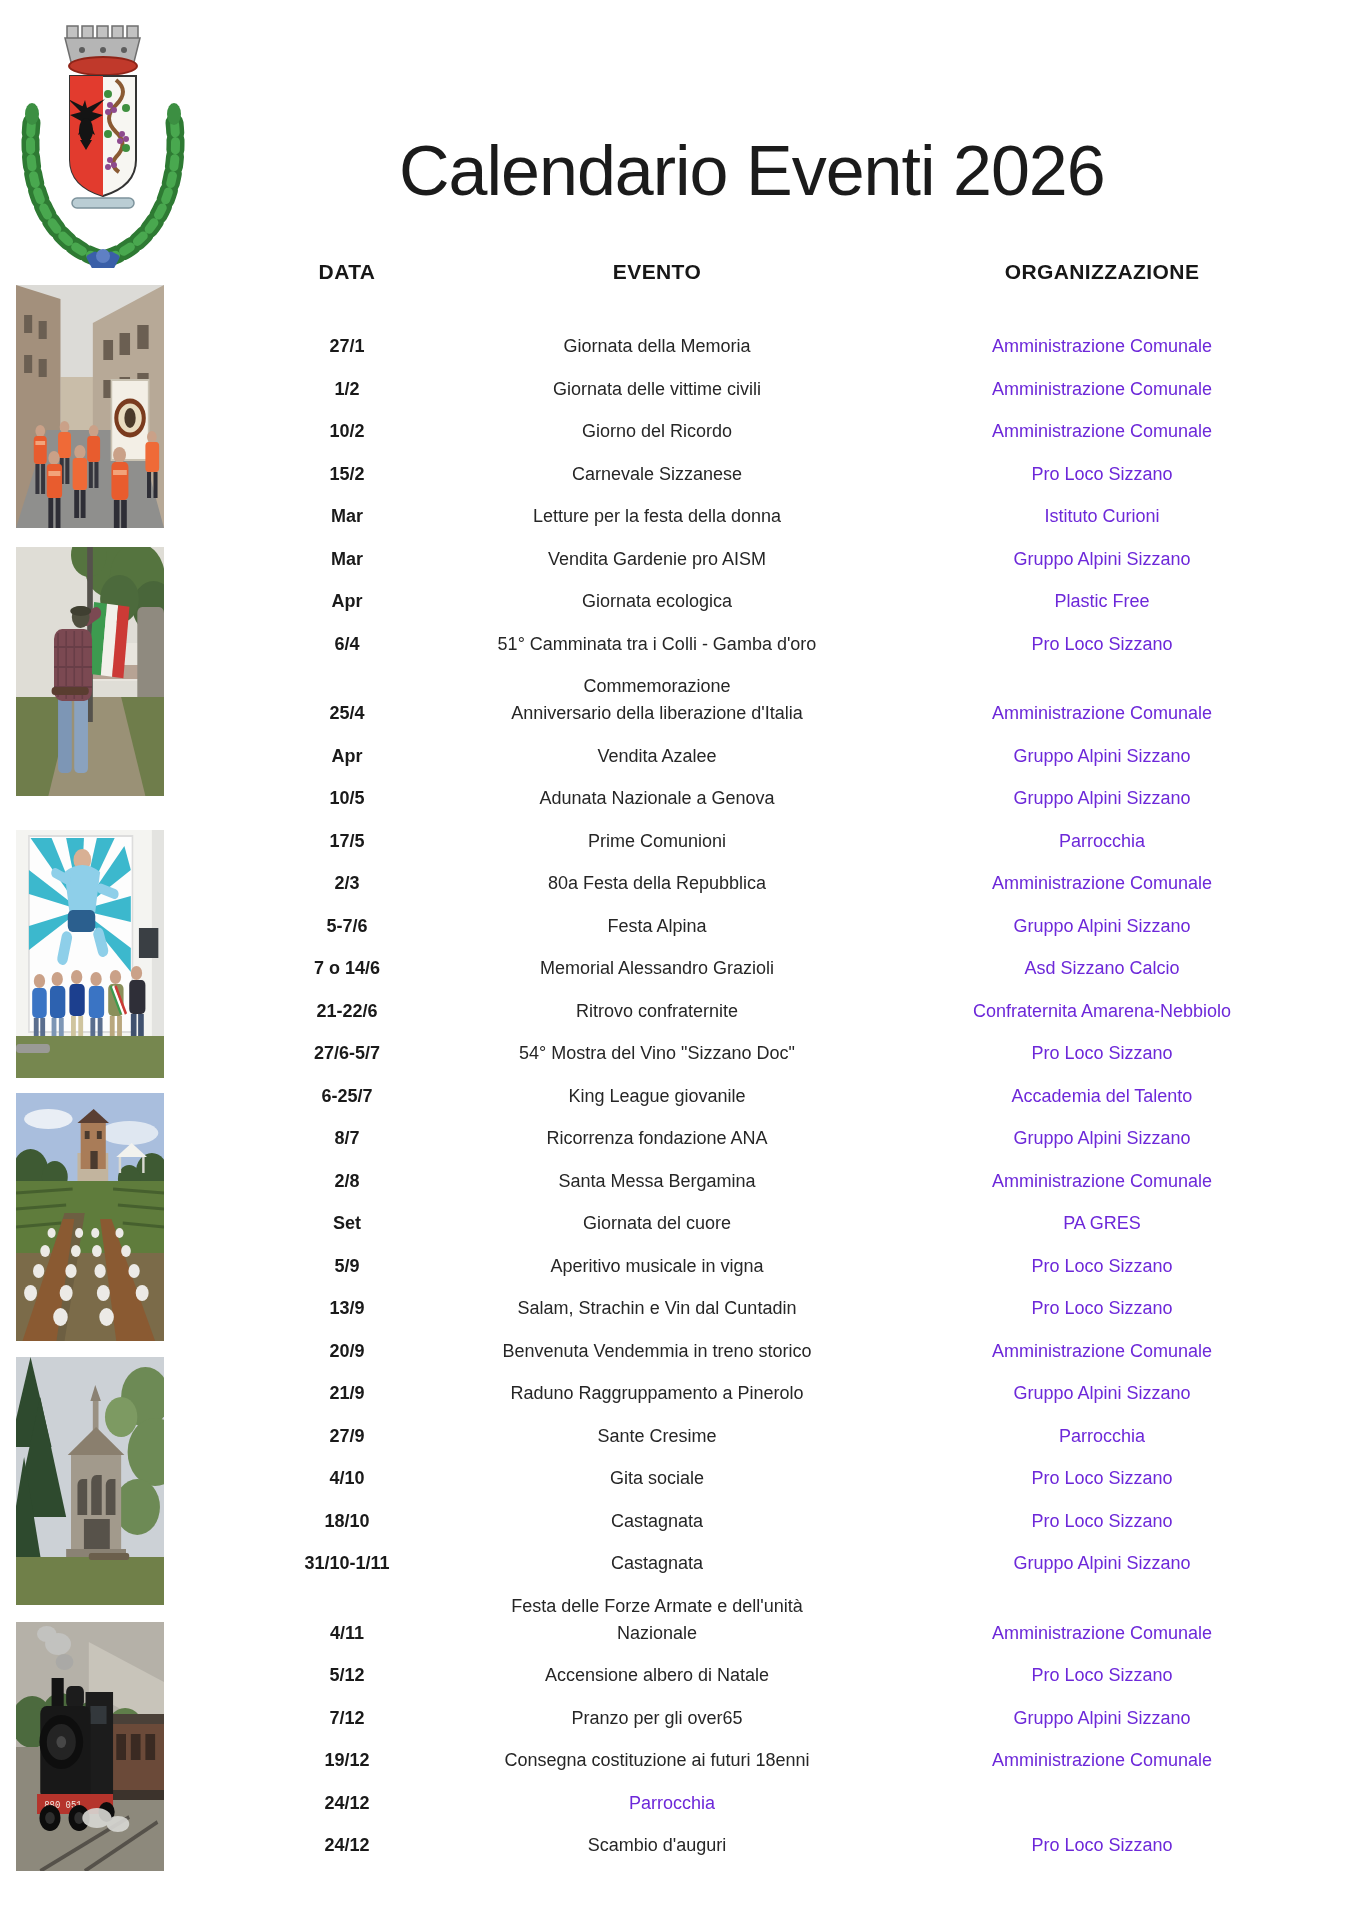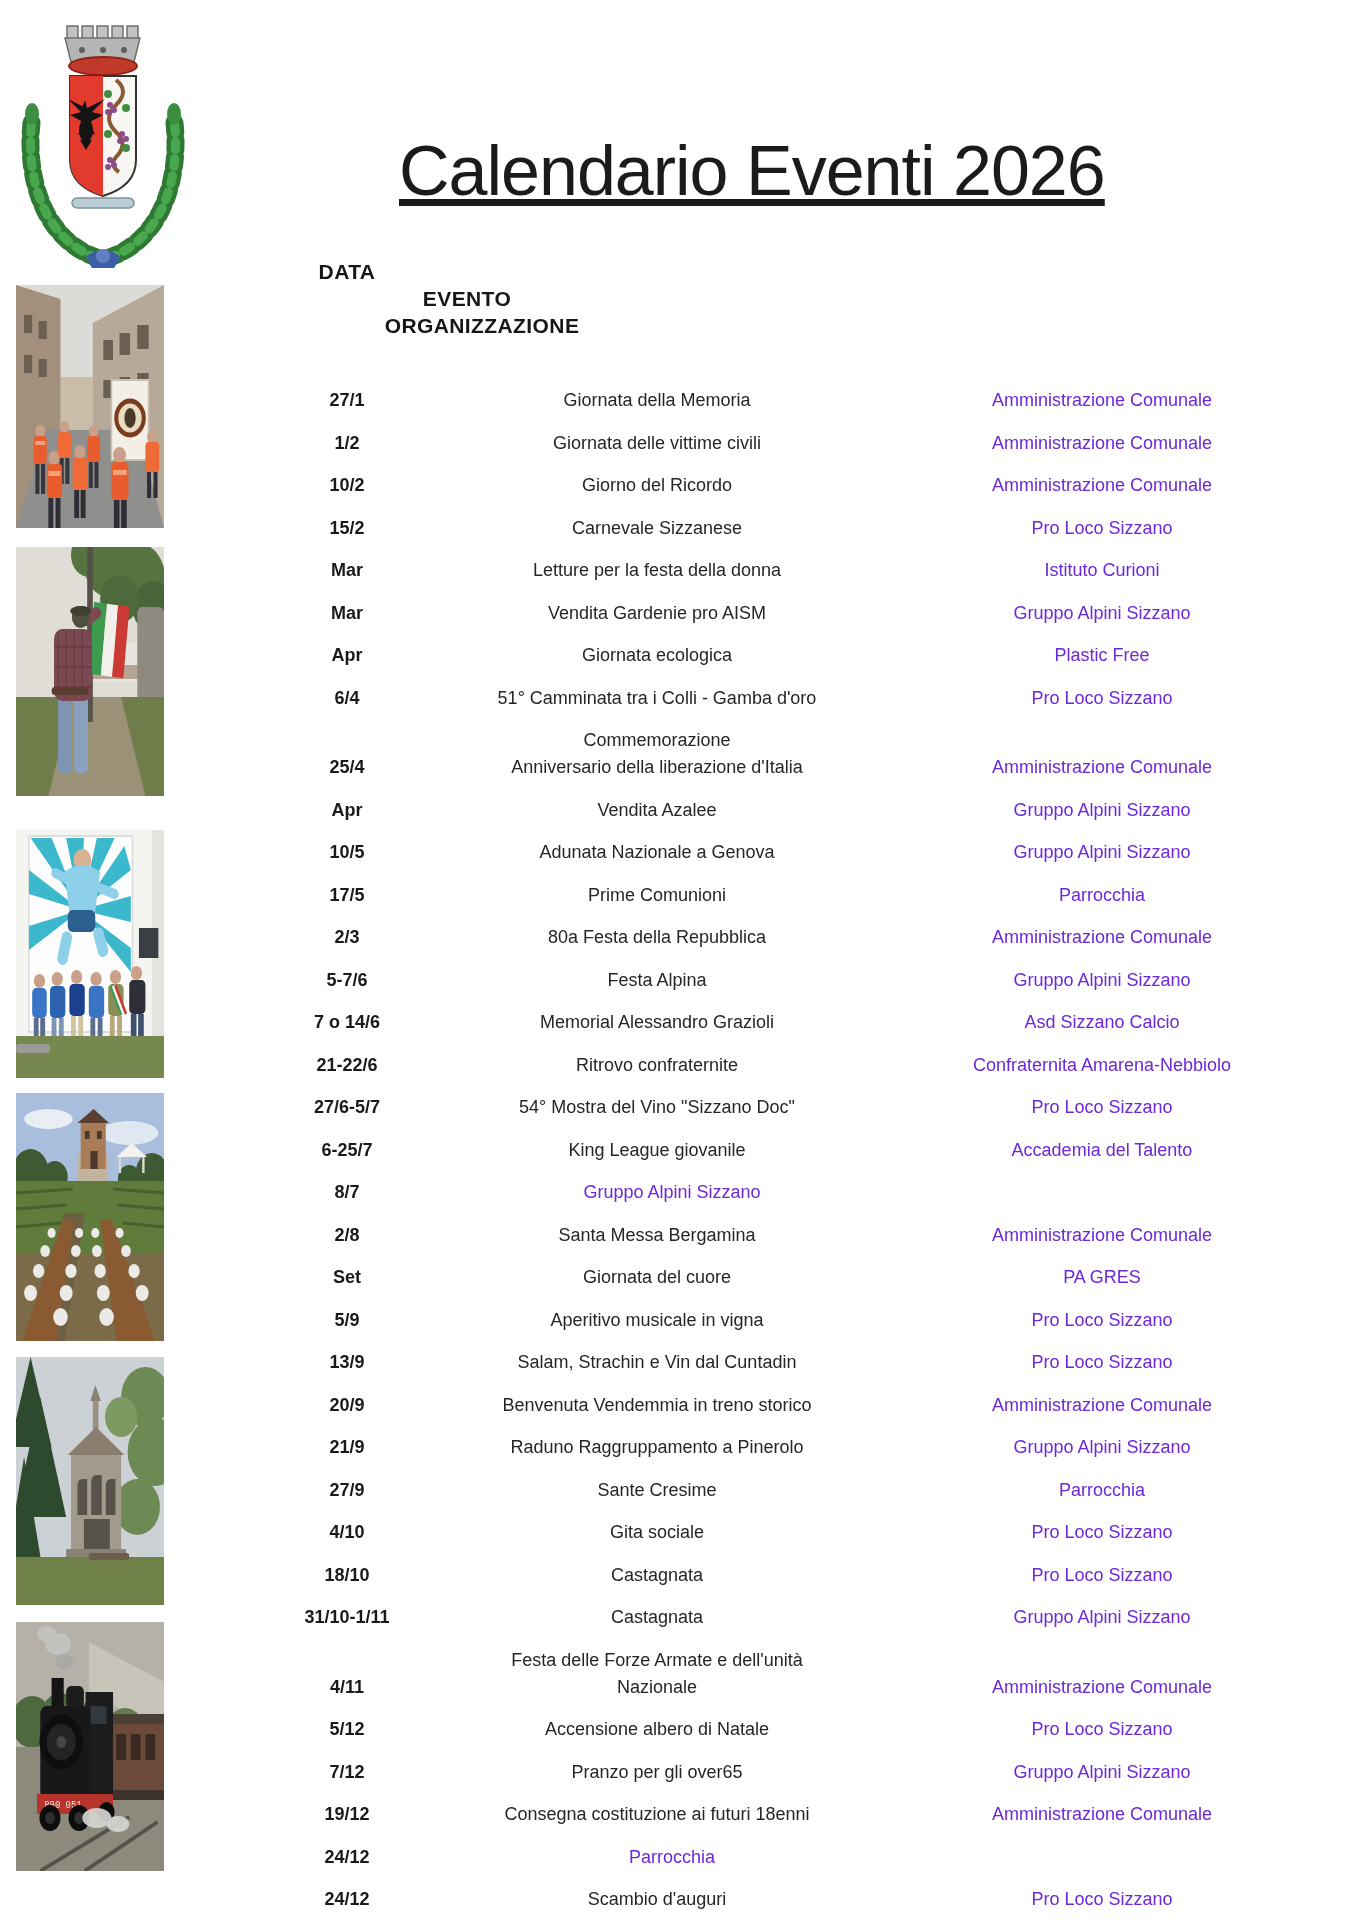--- a/index.html
+++ b/index.html
@@ -5,30 +5,30 @@
   html,body{margin:0;padding:0;}
   body{
     width:1357px;height:1920px;position:relative;overflow:hidden;
     background:#ffffff;color:#212121;
     font-family:"Liberation Sans", sans-serif;
   }
   
   .page-title{
     position:absolute;left:399px;top:86px;
     font-size:70px;line-height:76px;font-weight:400;letter-spacing:-1px;
-    color:#1b1b1b;white-space:nowrap;text-decoration:underline;
+    color:#1b1b1b;white-space:nowrap;
   }
   
   .coa{position:absolute;left:10px;top:6px;width:186px;height:262px;}
   
   .photo{position:absolute;left:16px;width:148px;display:block;}
   .photo svg{display:block;width:100%;height:100%;}
   
   .etable{position:absolute;left:252px;top:258px;width:1056px;}
-  .hrow{display:flex;align-items:flex-start;margin-bottom:48px;flex-direction:column;}
+  .hrow{display:flex;align-items:flex-start;margin-bottom:48px;}
   .hrow .cell{font-weight:700;font-size:21px;letter-spacing:.4px;line-height:27px;color:#171717;}
   .row{display:flex;align-items:flex-end;margin-bottom:15.5px;font-size:18px;line-height:27px;}
   .row:last-child{margin-top:8px;}
   .cell{text-align:center;}
   .c-date{width:190px;font-weight:700;color:#1a1a1a;}
   .hrow .c-date{font-weight:700;}
   .c-event{width:430px;white-space:pre-line;color:#262626;}
   .c-org{width:412px;margin-left:24px;white-space:pre-line;color:#6d28d9;}
 </style>
 </head>
@@ -207,20 +207,21 @@
   </div>
 
   <div class="row">
     <div class="cell c-date">6-25/7</div>
     <div class="cell c-event">King League giovanile</div>
     <div class="cell c-org">Accademia del Talento</div>
   </div>
 
   <div class="row">
     <div class="cell c-date">8/7</div>
+    <div class="cell c-event">Ricorrenza fondazione ANA</div>
     <div class="cell c-org">Gruppo Alpini Sizzano</div>
   </div>
 
   <div class="row">
     <div class="cell c-date">2/8</div>
     <div class="cell c-event">Santa Messa Bergamina</div>
     <div class="cell c-org">Amministrazione Comunale</div>
   </div>
 
   <div class="row">

